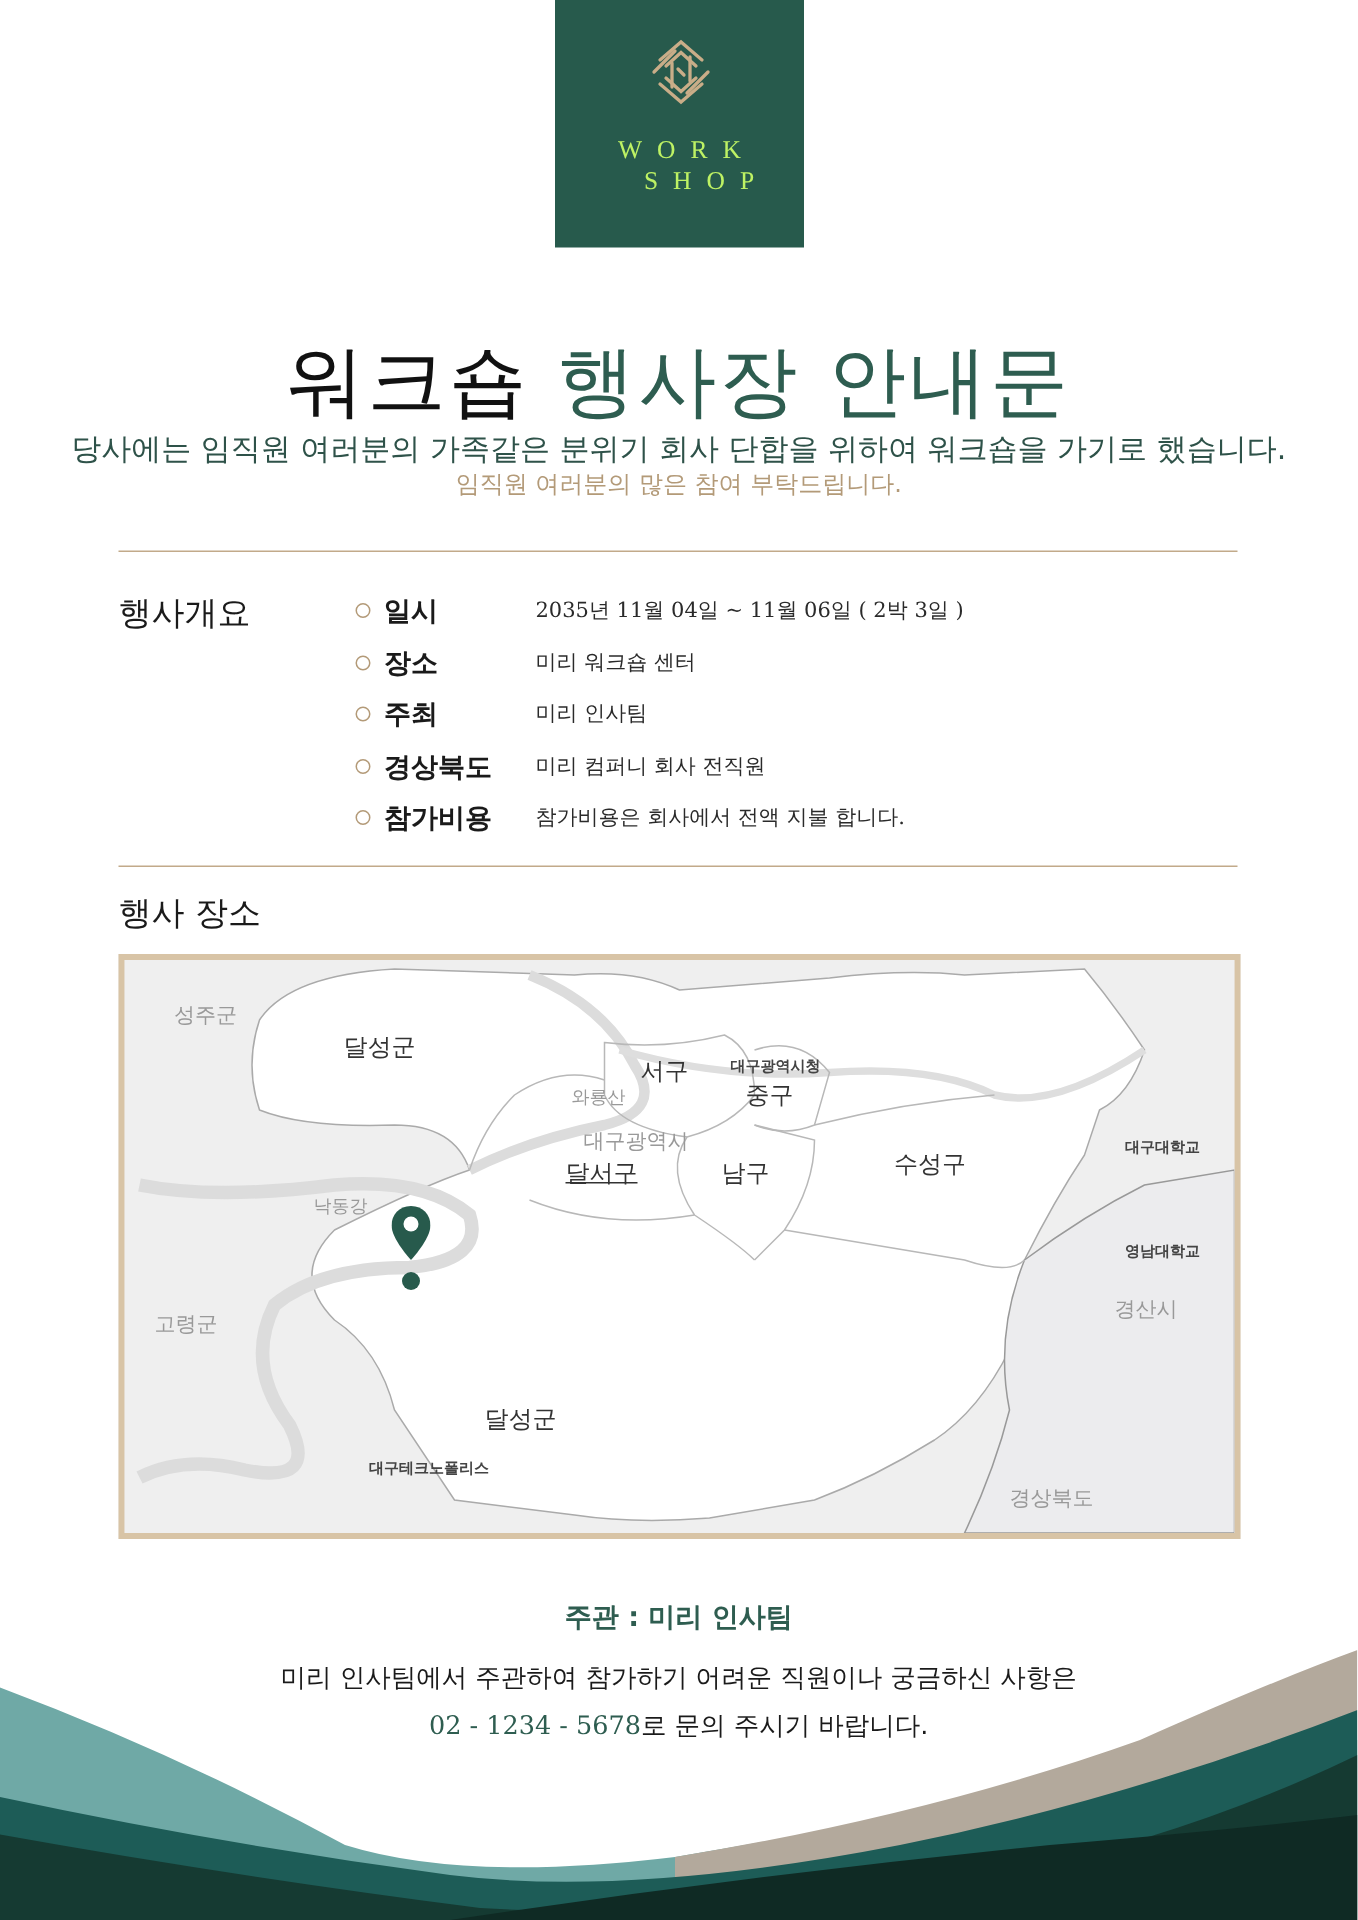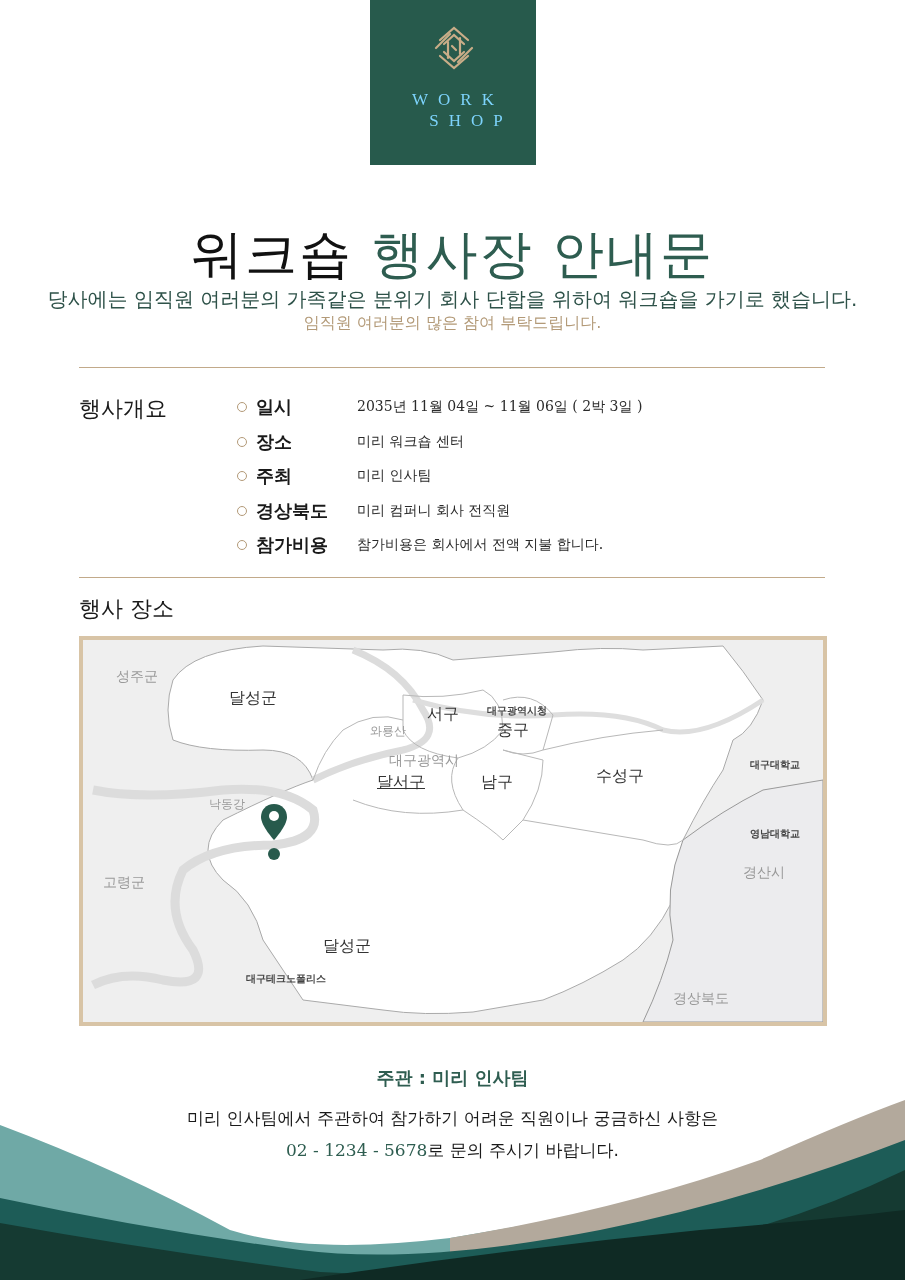--- a/index.html
+++ b/index.html
@@ -1,21 +1,21 @@
 <!DOCTYPE html>
 <html><head>
 <meta charset="utf-8">
 <style>
   * { box-sizing: border-box; margin: 0; padding: 0; }
   html, body { width: 905px; height: 1280px; background: #ffffff; overflow: hidden; }
   body { position: relative; font-family: "DejaVu Serif", "Liberation Serif", serif; color: #1a1a1a; }
 
   .logo-box { position: absolute; left: 370px; top: 0; width: 166px; height: 165px; background: #275a4c; }
   .logo-mark { position: absolute; left: 58px; top: 22px; width: 52px; height: 52px; }
-  .logo-text { position: absolute; left: 0; width: 166px; text-align: center; color: #7dd3fc; font-family: "Liberation Serif", serif; font-size: 17px; letter-spacing: 10px; padding-left: 10px; }
+  .logo-text { position: absolute; left: 0; width: 166px; text-align: center; color: #bef264; font-family: "Liberation Serif", serif; font-size: 17px; letter-spacing: 10px; padding-left: 10px; }
   .logo-text.l1 { top: 90px; }
   .logo-text.l2 { top: 111px; padding-left: 36px; }
 
   .title { position: absolute; top: 192px; left: 0; width: 905px; text-align: center; font-size: 52px; font-family: "DejaVu Serif", serif; font-weight: normal; letter-spacing: 2px; margin-top: 28px; }
   .title .t-black { color: #111111; }
   .title .t-green { color: #2e5d50; }
 
   .intro1 { position: absolute; top: 286px; left: 0; width: 905px; text-align: center; font-size: 20px; color: #2e5249; font-family: "DejaVu Sans", sans-serif; }
   .intro2 { position: absolute; top: 313px; left: 0; width: 905px; text-align: center; font-size: 16px; color: #b39a78; font-family: "DejaVu Sans", sans-serif; }
 
@@ -139,21 +139,21 @@
       <path d="M230 140 Q240 110 260 90 Q290 70 320 80"></path>
       <path d="M270 160 Q320 180 380 170"></path>
     </g>
   </svg>
 
   <span class="map-label ml-grey" style="left:33px;top:28px;">성주군</span>
   <span class="map-label ml-big" style="left:146px;top:48px;">달성군</span>
   <span class="map-label ml-big" style="left:344px;top:64px;">서구</span>
   <span class="map-label ml-small" style="left:404px;top:64px;">대구광역시청</span>
   <span class="map-label ml-big" style="left:414px;top:80px;">중구</span>
-  <span class="map-label ml-river" style="left:287px;top:83px;">와룡산</span>
+  <span class="map-label ml-river" style="left:298px;top:83px;">와룡산</span>
   <span class="map-label ml-grey" style="left:306px;top:112px;">대구광역시</span>
   <span class="map-label ml-big" style="left:294px;top:132px;text-decoration:underline;">달서구</span>
   <span class="map-label ml-big" style="left:398px;top:132px;">남구</span>
   <span class="map-label ml-big" style="left:513px;top:126px;">수성구</span>
   <span class="map-label ml-small" style="left:667px;top:118px;">대구대학교</span>
   <span class="map-label ml-river" style="left:126px;top:156px;">낙동강</span>
   <span class="map-label ml-small" style="left:667px;top:187px;">영남대학교</span>
   <span class="map-label ml-grey" style="left:20px;top:234px;">고령군</span>
   <span class="map-label ml-grey" style="left:660px;top:224px;">경산시</span>
   <span class="map-label ml-big" style="left:240px;top:296px;">달성군</span>

